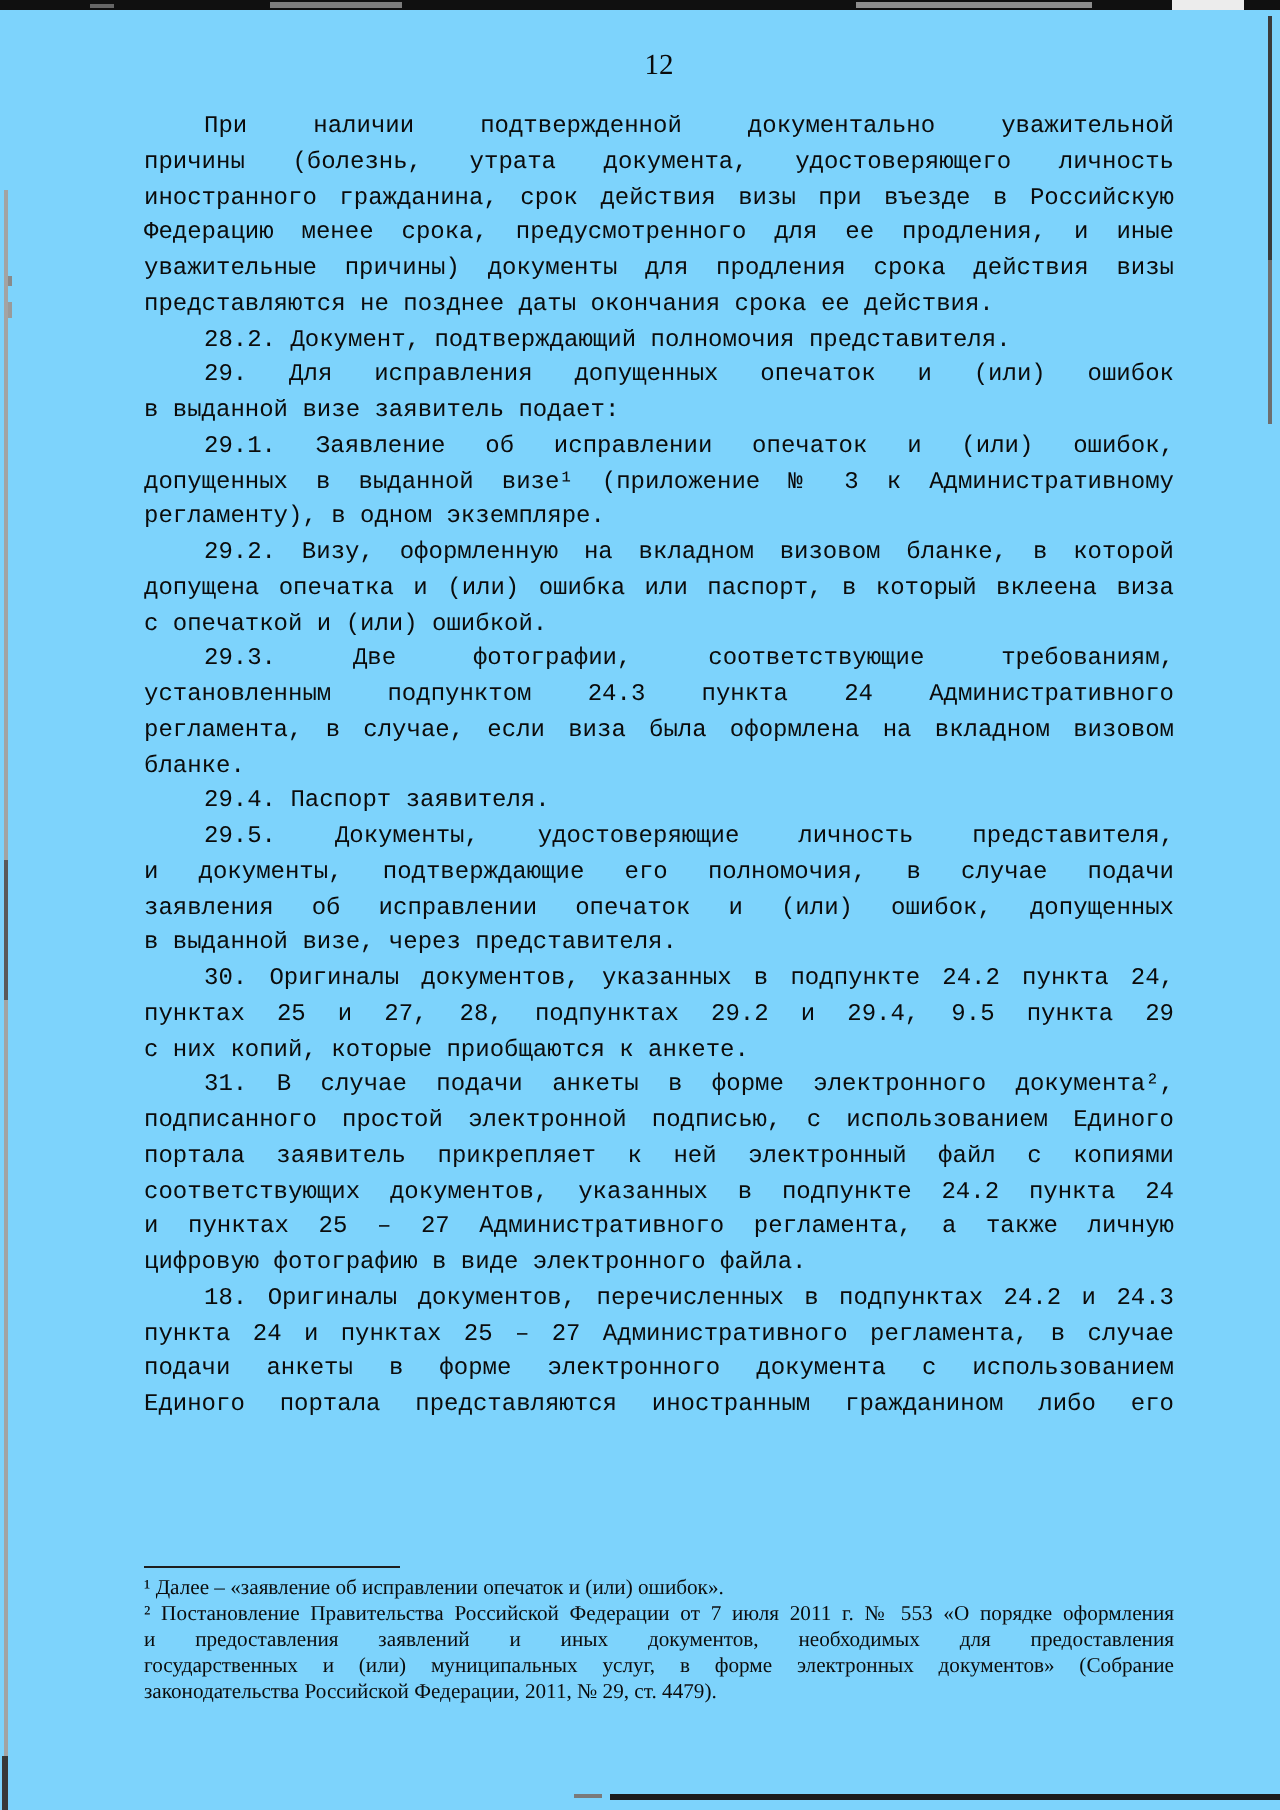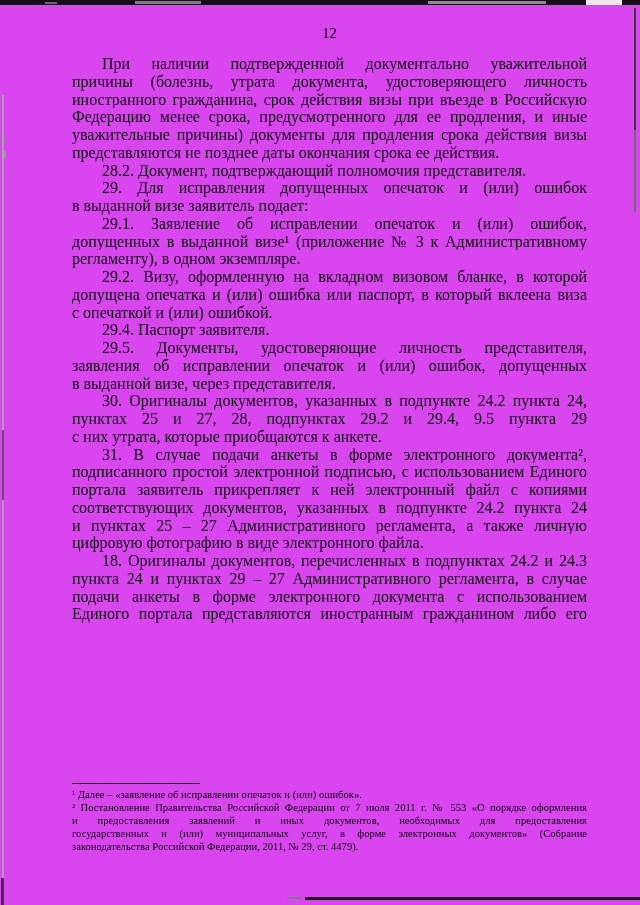--- a/index.html
+++ b/index.html
@@ -1,28 +1,29 @@
 <!DOCTYPE html>
 <html><head>
 <meta charset="utf-8">
 <style>
   html,body{margin:0;padding:0;background:#e9e9e9;}
   .page{
-    position:relative;width:640px;height:905px;background:#d946ef;
+    position:relative;width:640px;height:905px;background:#7dd3fc;
     font-family:"Liberation Serif","DejaVu Serif",serif;color:#0b0b0b;
     overflow:hidden;
   }
   
   .page-number{
     position:absolute;top:25px;left:72px;width:515px;height:18px;
     text-align:center;font-size:14.5px;
   }
   .doc-body{
     position:absolute;top:55px;left:72px;width:515px;
-    font-size:16px;
+    font-size:12px;
+    font-family:Liberation Mono, monospace;
   }
   .para{margin:0;padding:0;}
   .line{
     height:17.75px;line-height:17.75px;white-space:nowrap;
     text-align:justify;text-align-last:justify;overflow:hidden;
   }
   .line.last{text-align-last:left;}
   .line.indent{padding-left:30px;}
   
   .fn-sep{
@@ -93,43 +94,50 @@
         <div class="line indent">29.1. Заявление об исправлении опечаток и (или) ошибок,</div>
         <div class="line">допущенных в выданной визе¹ (приложение № 3 к Административному</div>
         <div class="line last">регламенту), в одном экземпляре.</div>
       </div>
       <div class="para">
         <div class="line indent">29.2. Визу, оформленную на вкладном визовом бланке, в которой</div>
         <div class="line">допущена опечатка и (или) ошибка или паспорт, в который вклеена виза</div>
         <div class="line last">с опечаткой и (или) ошибкой.</div>
       </div>
       <div class="para">
+        <div class="line indent">29.3. Две фотографии, соответствующие требованиям,</div>
+        <div class="line">установленным подпунктом 24.3 пункта 24 Административного</div>
+        <div class="line">регламента, в случае, если виза была оформлена на вкладном визовом</div>
+        <div class="line last">бланке.</div>
+      </div>
+      <div class="para">
         <div class="line indent last">29.4.  Паспорт заявителя.</div>
       </div>
       <div class="para">
         <div class="line indent">29.5. Документы, удостоверяющие личность представителя,</div>
+        <div class="line">и документы, подтверждающие его полномочия, в случае подачи</div>
         <div class="line">заявления об исправлении опечаток и (или) ошибок, допущенных</div>
         <div class="line last">в выданной визе, через представителя.</div>
       </div>
       <div class="para">
         <div class="line indent">30. Оригиналы документов, указанных в подпункте 24.2 пункта 24,</div>
         <div class="line">пунктах 25 и 27, 28, подпунктах 29.2 и 29.4, 9.5 пункта 29</div>
-        <div class="line last">с них утрата, которые приобщаются к анкете.</div>
+        <div class="line last">с них копий, которые приобщаются к анкете.</div>
       </div>
       <div class="para">
         <div class="line indent">31. В случае подачи анкеты в форме электронного документа²,</div>
         <div class="line">подписанного простой электронной подписью, с использованием Единого</div>
         <div class="line">портала заявитель прикрепляет к ней электронный файл с копиями</div>
         <div class="line">соответствующих документов, указанных в подпункте 24.2 пункта 24</div>
         <div class="line">и пунктах 25 – 27 Административного регламента, а также личную</div>
         <div class="line last">цифровую фотографию в виде электронного файла.</div>
       </div>
       <div class="para">
         <div class="line indent">18. Оригиналы документов, перечисленных в подпунктах 24.2 и 24.3</div>
-        <div class="line">пункта 24 и пунктах 29 – 27 Административного регламента, в случае</div>
+        <div class="line">пункта 24 и пунктах 25 – 27 Административного регламента, в случае</div>
         <div class="line">подачи анкеты в форме электронного документа с использованием</div>
         <div class="line">Единого портала представляются иностранным гражданином либо его</div>
       </div>
     </div>
 
   <div class="fn-sep"></div>
   <div class="footnotes">
       <div class="para">
         <div class="line last">¹ Далее – «заявление об исправлении опечаток и (или) ошибок».</div>
       </div>

